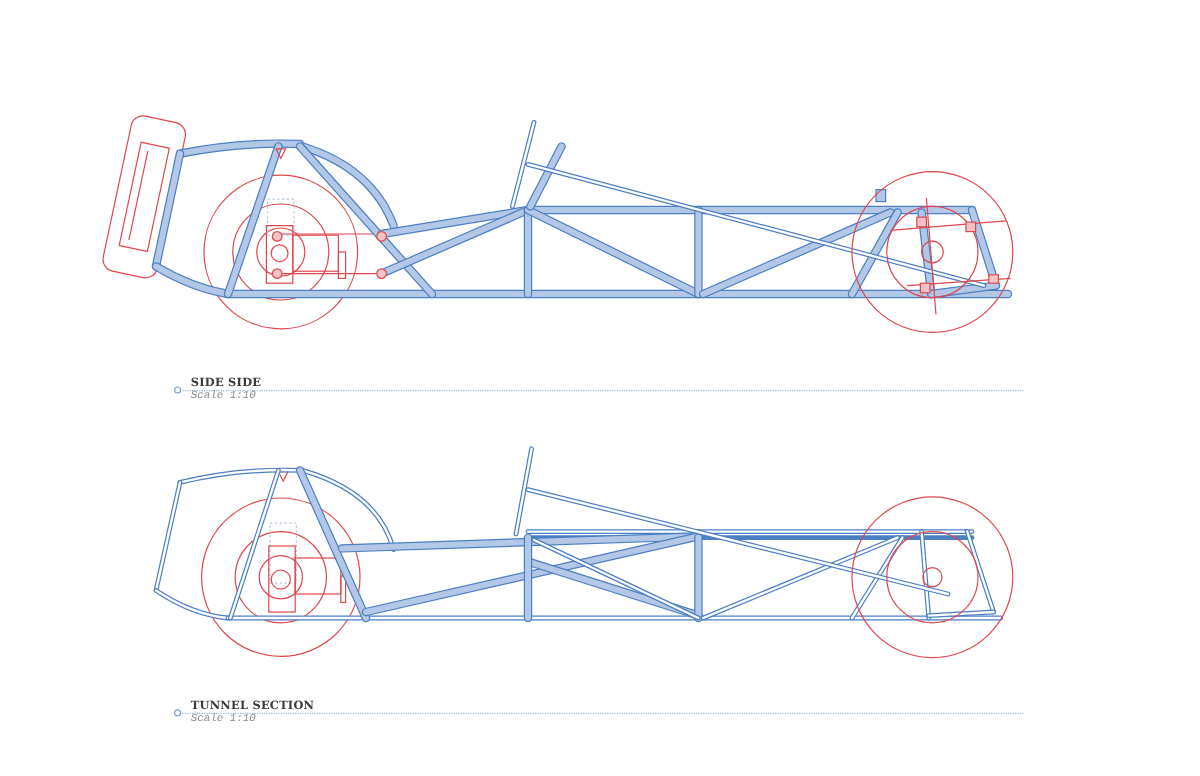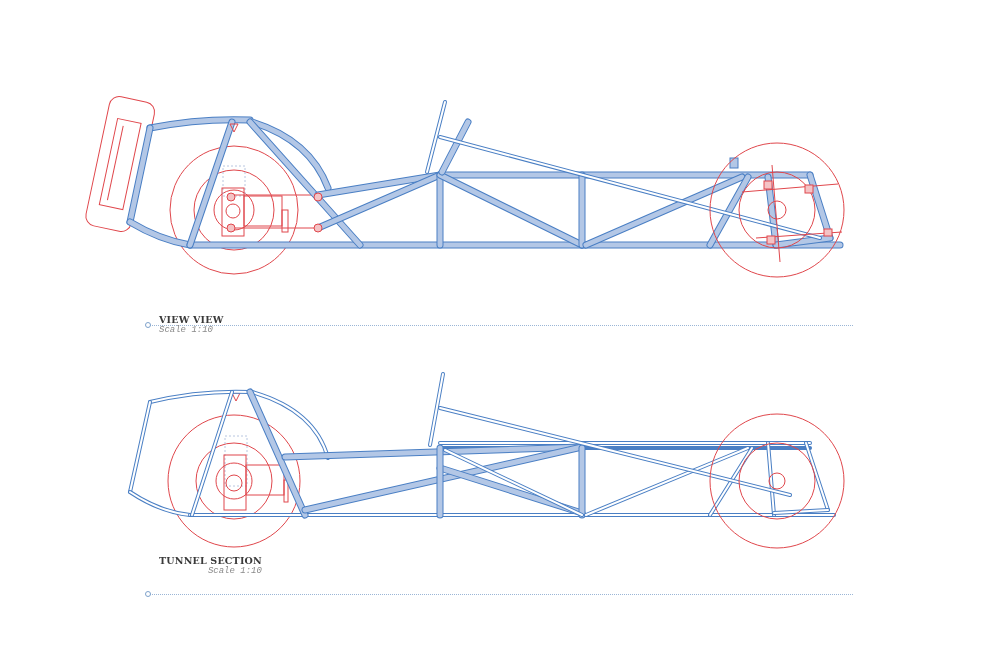--- a/index.html
+++ b/index.html
@@ -184,22 +184,22 @@
       <circle class="red" cx="777" cy="481" r="67"></circle>
       <circle class="red" cx="777" cy="481" r="38"></circle>
       <circle class="red" cx="777" cy="481" r="8"></circle>
     </g>
   </g>
 </svg>
 
 <div class="rule" style="top:325px;"></div>
 <div class="rule-dot" style="left:145px; top:322px;"></div>
 <div class="caption" style="top:314px;">
-  <div class="caption-title">VIEW VIEW</div>
+  <div class="caption-title">SIDE SIDE</div>
   <div class="caption-scale">Scale 1:10</div>
 </div>
 
 <div class="rule" style="top:594px;"></div>
 <div class="rule-dot" style="left:145px; top:591px;"></div>
-<div class="caption" style="top:555px;text-align:right;">
+<div class="caption" style="top:583px;">
   <div class="caption-title">TUNNEL SECTION</div>
   <div class="caption-scale">Scale 1:10</div>
 </div>
 
 </body></html>

